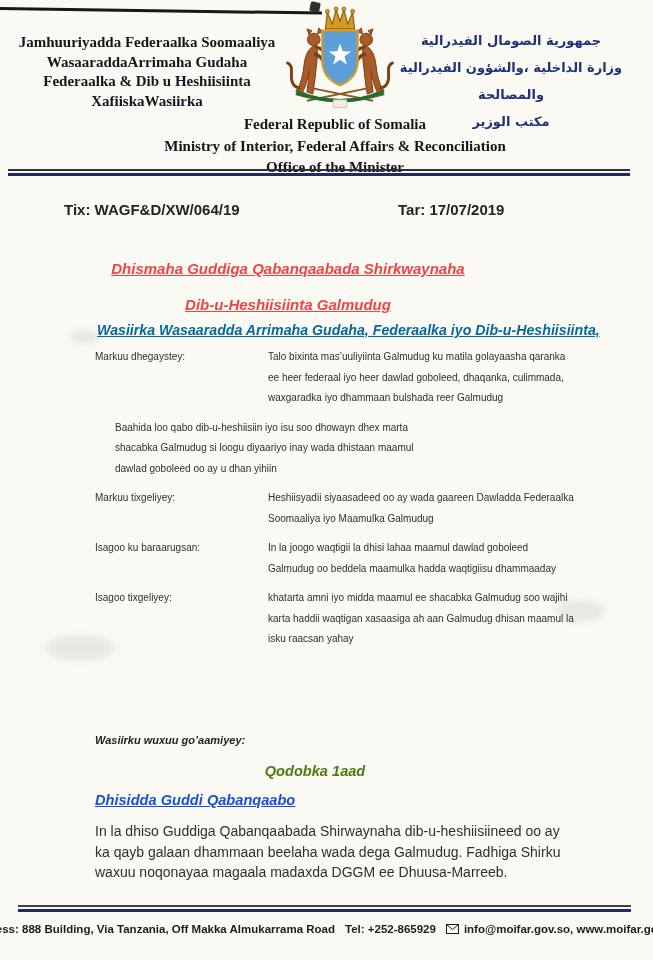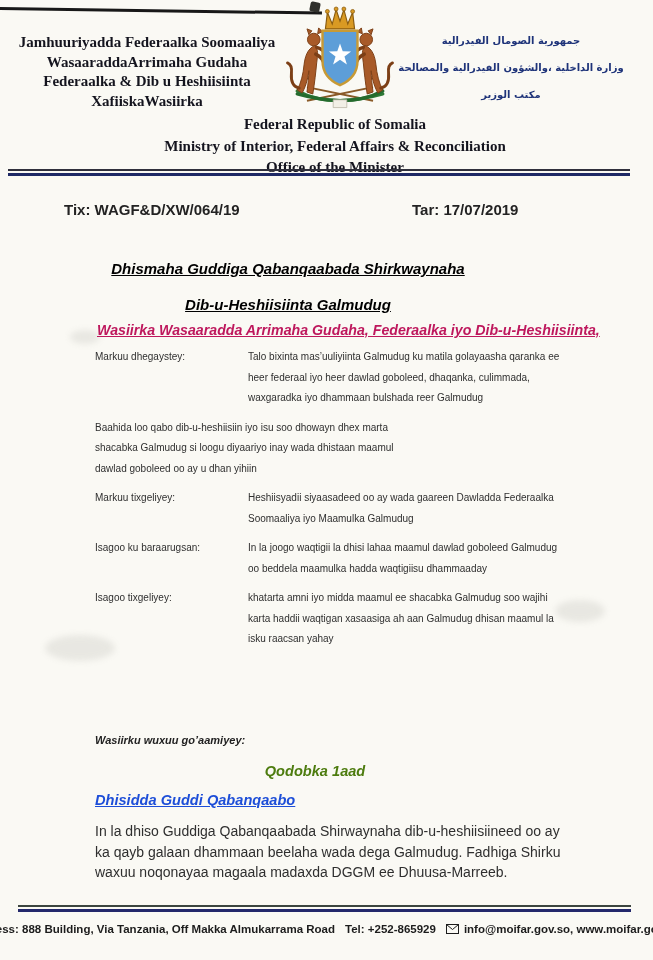--- a/index.html
+++ b/index.html
@@ -32,53 +32,53 @@
     position:absolute;top:33px;left:14px;width:266px;
     text-align:center;
     font-family:"Liberation Serif",serif;
     font-weight:bold;font-size:15px;line-height:19.5px;
     color:#14141e;
   }
   .lh-arabic{
     position:absolute;top:27px;left:392px;width:238px;
     text-align:center;direction:rtl;
     font-family:"DejaVu Sans",sans-serif;
-    font-weight:bold;font-size:10px;line-height:27px;
+    font-weight:bold;font-size:13px;line-height:27px;
     color:#1e3379;
   }
   .lh-english{
     position:absolute;top:114px;left:40px;width:590px;
     text-align:center;
     font-family:"Liberation Serif",serif;
     font-weight:bold;font-size:15px;line-height:21.5px;
     color:#14141e;
   }
   .emblem{position:absolute;top:4px;left:272px;width:136px;height:110px;}
   .rule-top{position:absolute;left:8px;top:169px;width:622px;}
   .rule-top .thin{height:2px;background:#30303c;}
   .rule-top .gap{height:1.5px;}
   .rule-top .thick{height:3.5px;background:#1f2a66;}
   
   .refline{position:absolute;top:201px;left:0;width:630px;font-weight:bold;font-size:15px;color:#232323;}
   .refline .ref{position:absolute;left:64px;top:0;}
-  .refline .date{position:absolute;left:412px;top:0;}
+  .refline .date{position:absolute;left:398px;top:0;}
   
   .doc-title{position:absolute;left:0;width:576px;text-align:center;
-    font-weight:bold;font-style:italic;font-size:15px;color:#000000;}
+    font-weight:bold;font-style:italic;font-size:15px;color:#ef4444;}
   .u{text-decoration:underline;}
   .t1{top:260px;} .t2{top:296px;}
   .salutation{
     position:absolute;top:322px;left:97px;width:520px;
-    font-weight:bold;font-style:italic;font-size:14.2px;color:#be185d;
+    font-weight:bold;font-style:italic;font-size:14.2px;color:#0369a1;
   }
   
   .clauses{position:absolute;top:347px;left:95px;width:480px;}
   .clause{display:flex;margin-bottom:9px;font-size:10px;line-height:20.5px;}
   .clause .lab{flex:0 0 153px;}
-  .clause .txt{width:322px;}
+  .clause .txt{width:322px;margin-left:20px;}
   
   .decision-intro{position:absolute;top:734px;left:95px;
     font-weight:bold;font-style:italic;font-size:11px;color:#222;text-align:center;}
   .article{position:absolute;top:763px;left:0;width:630px;text-align:center;
     font-weight:bold;font-style:italic;font-size:14.6px;color:#4d7c0f;}
   .section-h{position:absolute;top:792px;left:95px;
     font-weight:bold;font-style:italic;font-size:14.6px;color:#1d4ed8;}
   .body-par{position:absolute;top:821px;left:95px;width:478px;
     font-size:14px;line-height:20.5px;}
   

